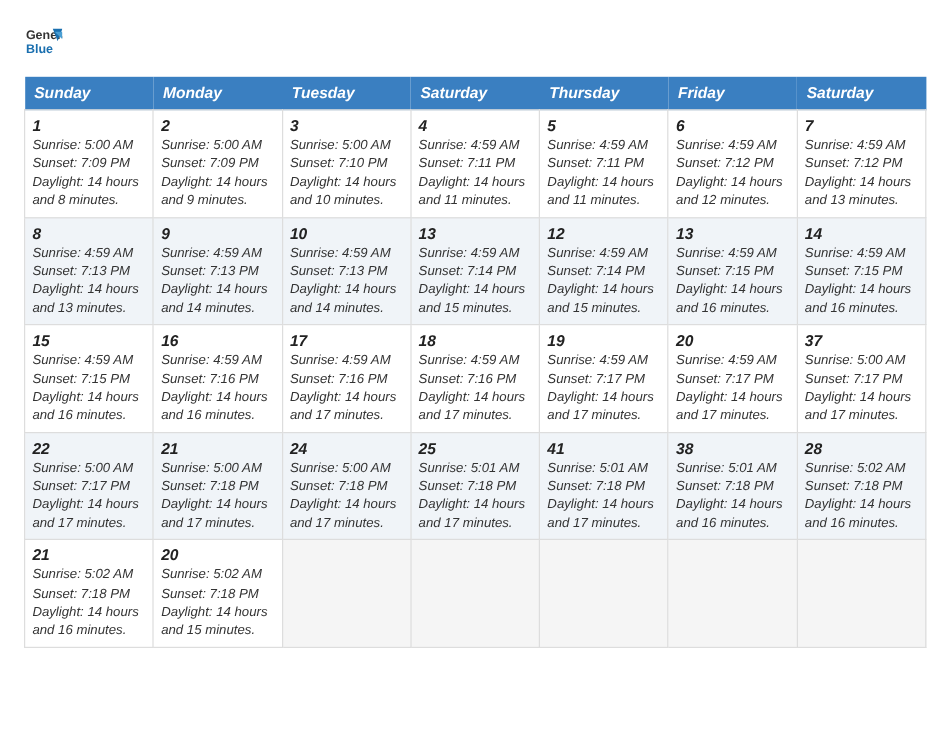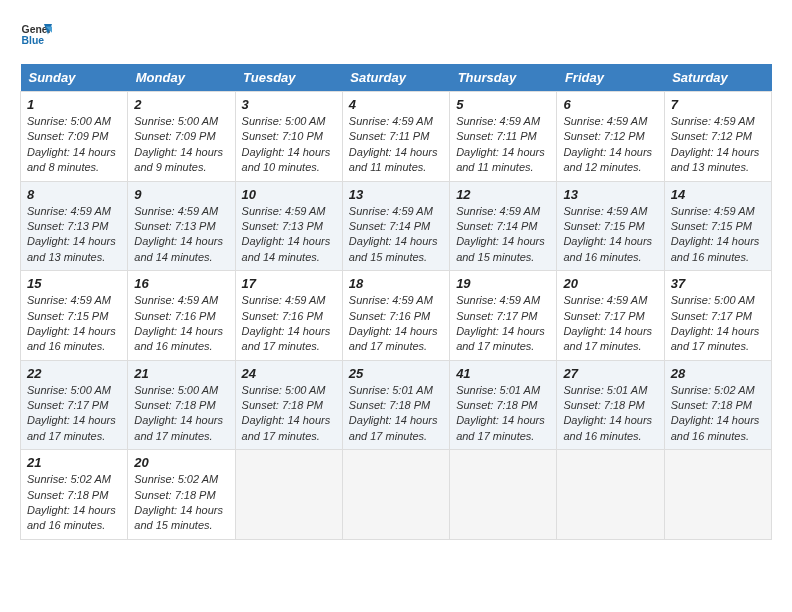--- a/index.html
+++ b/index.html
@@ -323,21 +323,21 @@
       </td>
         <td>
         <div class="day-number">41</div>
         <div class="day-detail">
           Sunrise: 5:01 AM<br>
           Sunset: 7:18 PM<br>
           Daylight: 14 hours and 17 minutes.
         </div>
       </td>
         <td>
-        <div class="day-number">27</div>
+        <div class="day-number">38</div>
         <div class="day-detail">
           Sunrise: 5:01 AM<br>
           Sunset: 7:18 PM<br>
           Daylight: 14 hours and 16 minutes.
         </div>
       </td>
         <td>
         <div class="day-number">28</div>
         <div class="day-detail">
           Sunrise: 5:02 AM<br>

